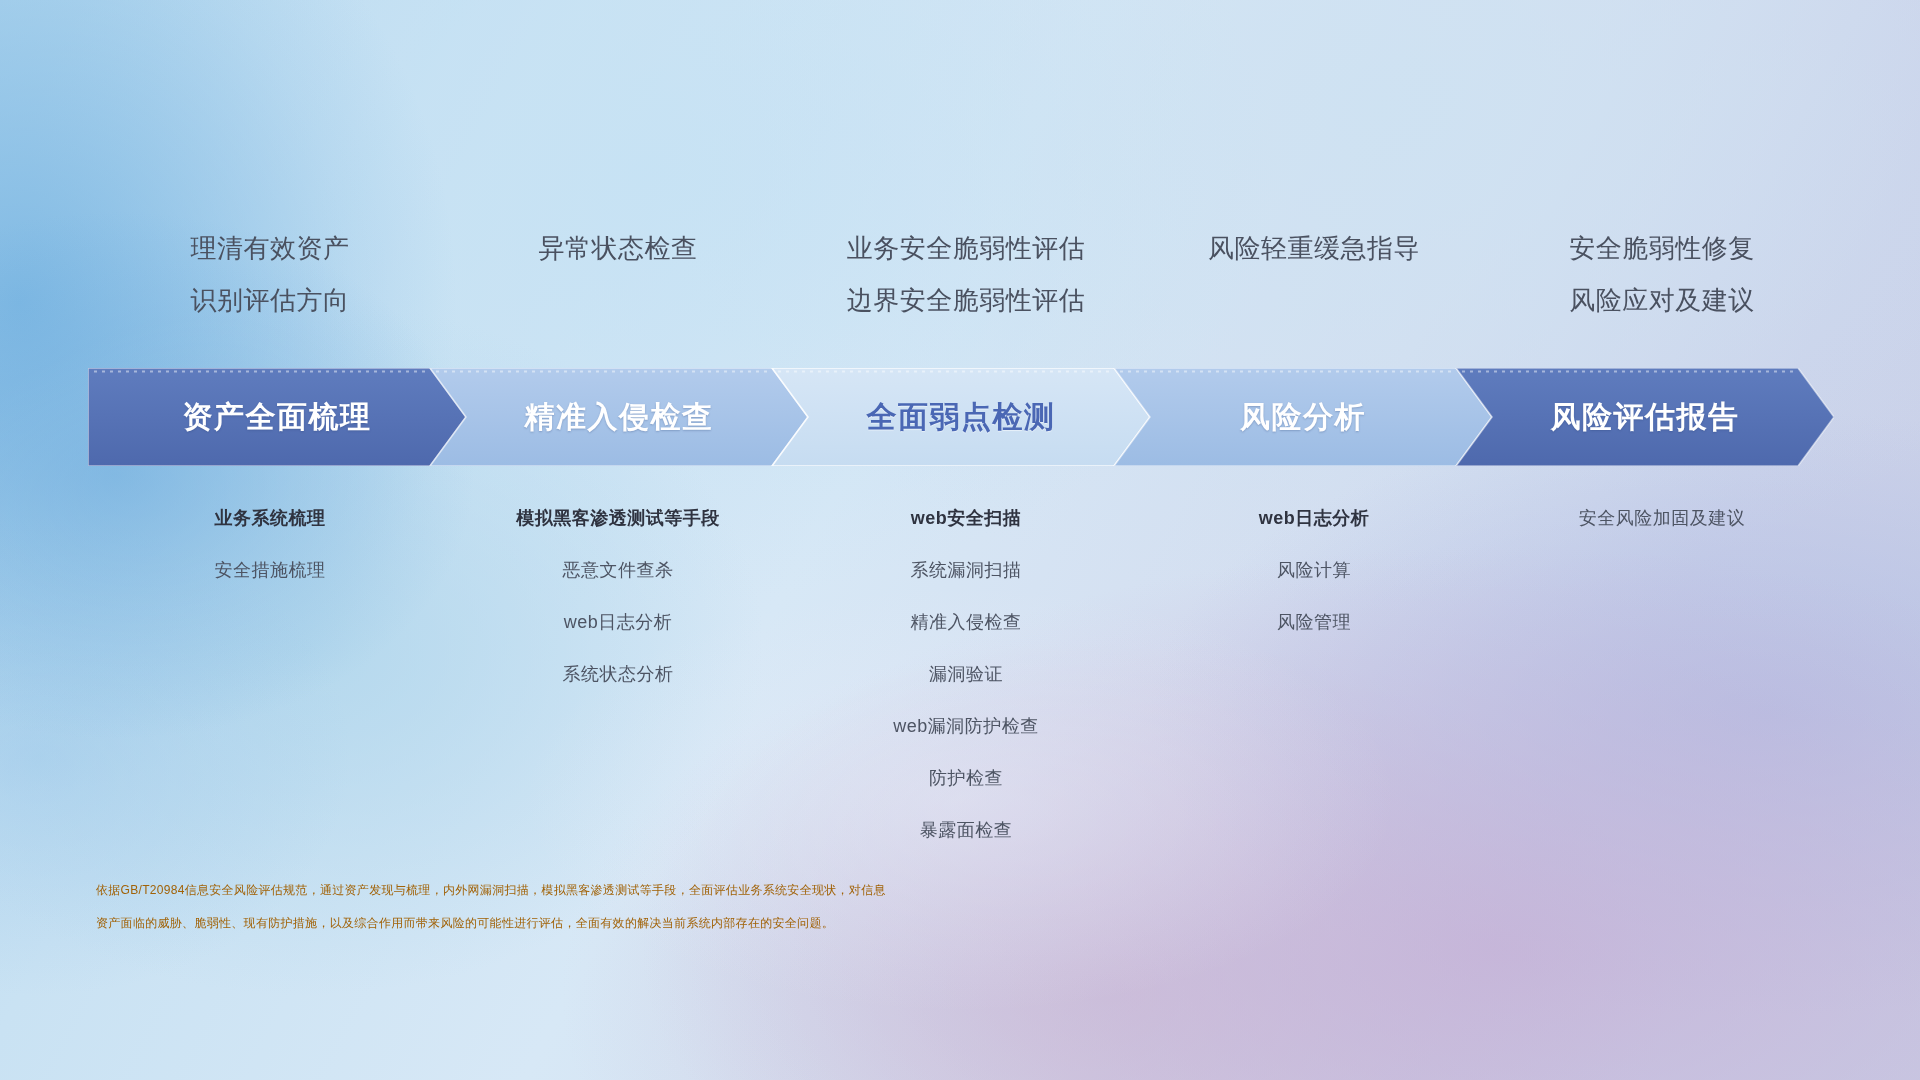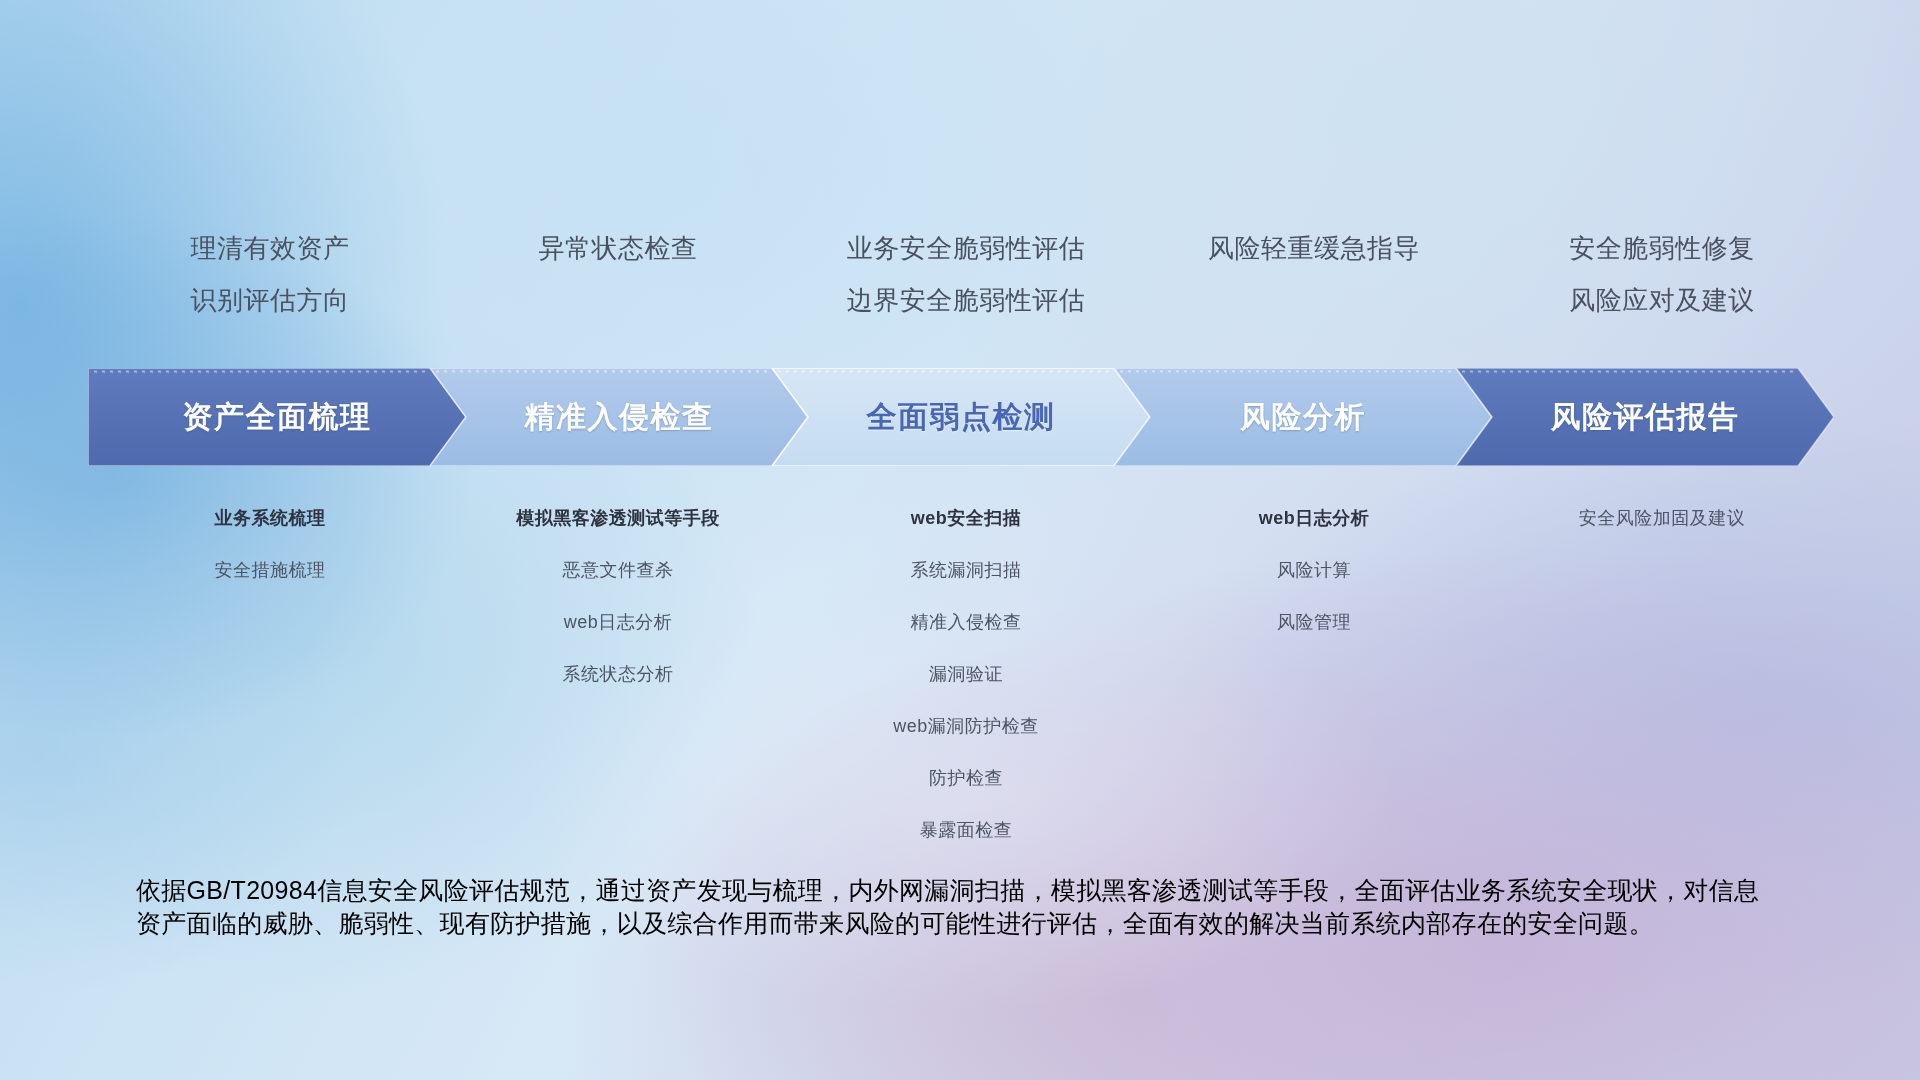--- a/index.html
+++ b/index.html
@@ -44,21 +44,21 @@
   .c1 .lbl,.c2 .lbl,.c4 .lbl,.c5 .lbl{color:#ffffff;text-shadow:0 1px 2px rgba(40,60,110,.28);}
   .c3 .lbl{color:#4a67b4;text-shadow:0 1px 1px rgba(255,255,255,.55);}
 
   
   .bot-rows{top:492px;}
   .item{font-size:18px;line-height:52px;color:#4d5463;letter-spacing:.5px;white-space:nowrap;}
   .item.lead{color:#2f3340;font-weight:bold;}
 
   
   #footer{position:absolute;left:96px;top:874px;width:1640px;
-          font-size:25px;line-height:33px;color:#000000;letter-spacing:.3px;margin-left:40px;}
+          font-size:12px;line-height:33px;color:#a16207;letter-spacing:.3px;}
   #footer p{margin:0;}
 </style>
 </head>
 <body>
 
 <div id="bg"></div>
 <div id="bg2"></div>
 
 <div id="stage">
 

